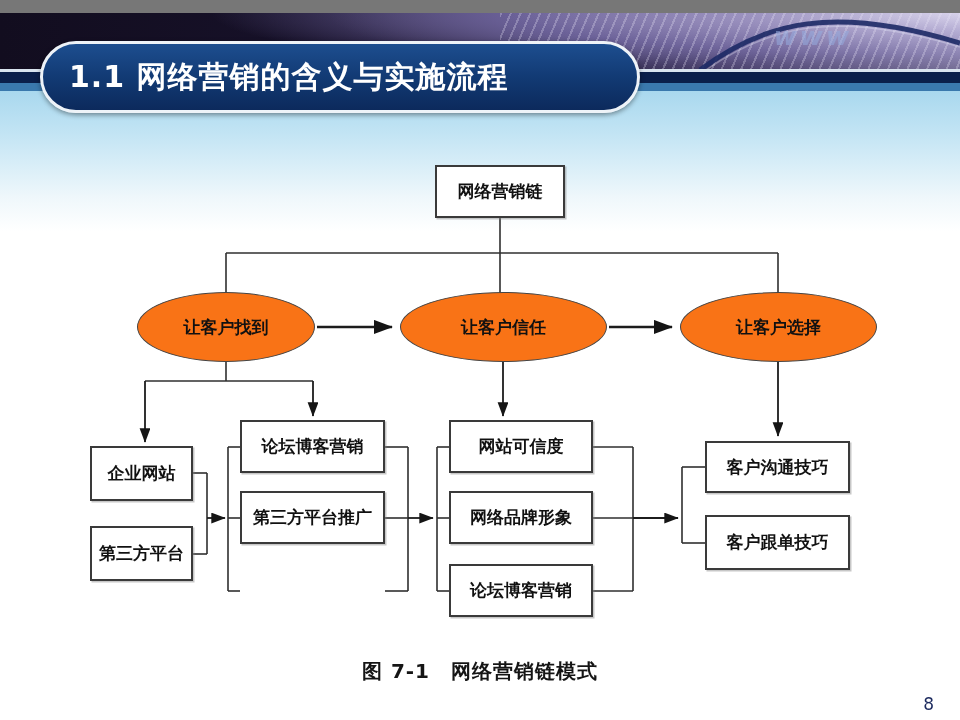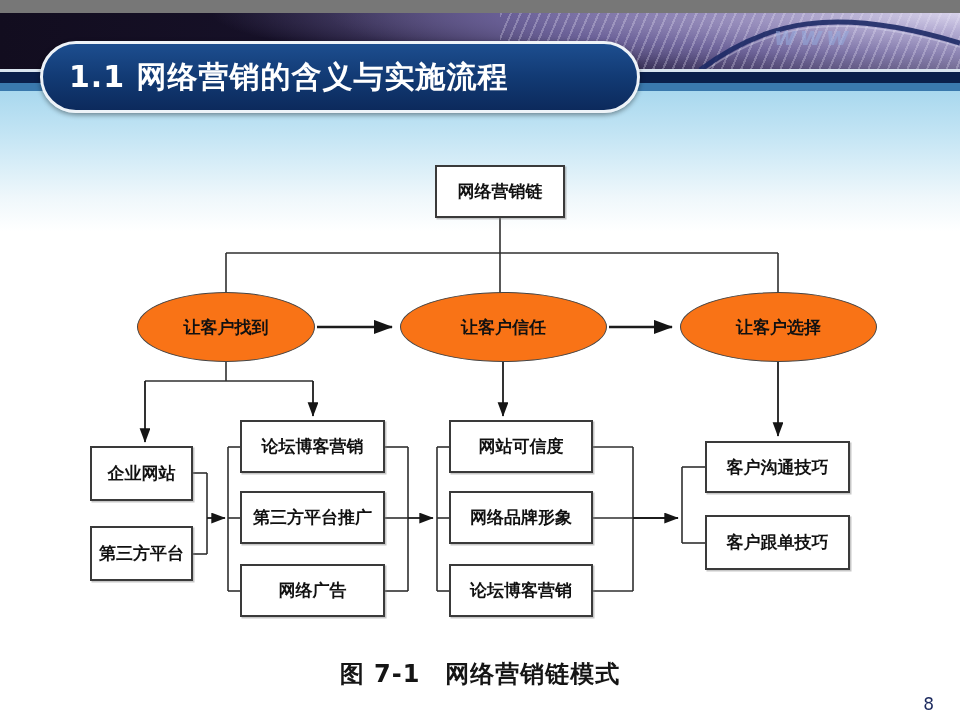--- a/index.html
+++ b/index.html
@@ -53,21 +53,21 @@
     font-weight:700;font-size:17px;color:#111;
     box-shadow:1.5px 1.5px 0 rgba(130,130,130,.45);
   }
   .ebox{
     position:absolute;background:#f97316;border:1.5px solid #454545;box-sizing:border-box;
     border-radius:50%;display:flex;align-items:center;justify-content:center;
     font-weight:700;font-size:17px;color:#111;
   }
   .caption{
     position:absolute;left:330px;top:645px;width:300px;text-align:center;
-    font-weight:700;font-size:24px;color:#151515;letter-spacing:1px;
+    font-weight:700;font-size:20px;color:#151515;letter-spacing:1px;
   }
   .page-num{
     position:absolute;right:26px;top:681px;font-size:17px;color:#1c2a5e;z-index:8;
   }
 </style>
 </head>
 <body>
 
 <div class="slide">
 
@@ -168,23 +168,20 @@
     <div class="dbox" style="left:90px;top:513px;width:103px;height:55px;">
       <span>第三方平台</span>
     </div>
 
     <div class="dbox" style="left:240px;top:407px;width:145px;height:53px;">
       <span>论坛博客营销</span>
     </div>
     <div class="dbox" style="left:240px;top:478px;width:145px;height:53px;">
       <span>第三方平台推广</span>
     </div>
-    <div class="dbox" style="left:240px;top:551px;width:145px;height:53px;">
-      <span>网络广告</span>
-    </div>
 
     <div class="dbox" style="left:449px;top:407px;width:144px;height:53px;">
       <span>网站可信度</span>
     </div>
     <div class="dbox" style="left:449px;top:478px;width:144px;height:53px;">
       <span>网络品牌形象</span>
     </div>
     <div class="dbox" style="left:705px;top:428px;width:145px;height:52px;">
       <span>客户沟通技巧</span>
     </div>

